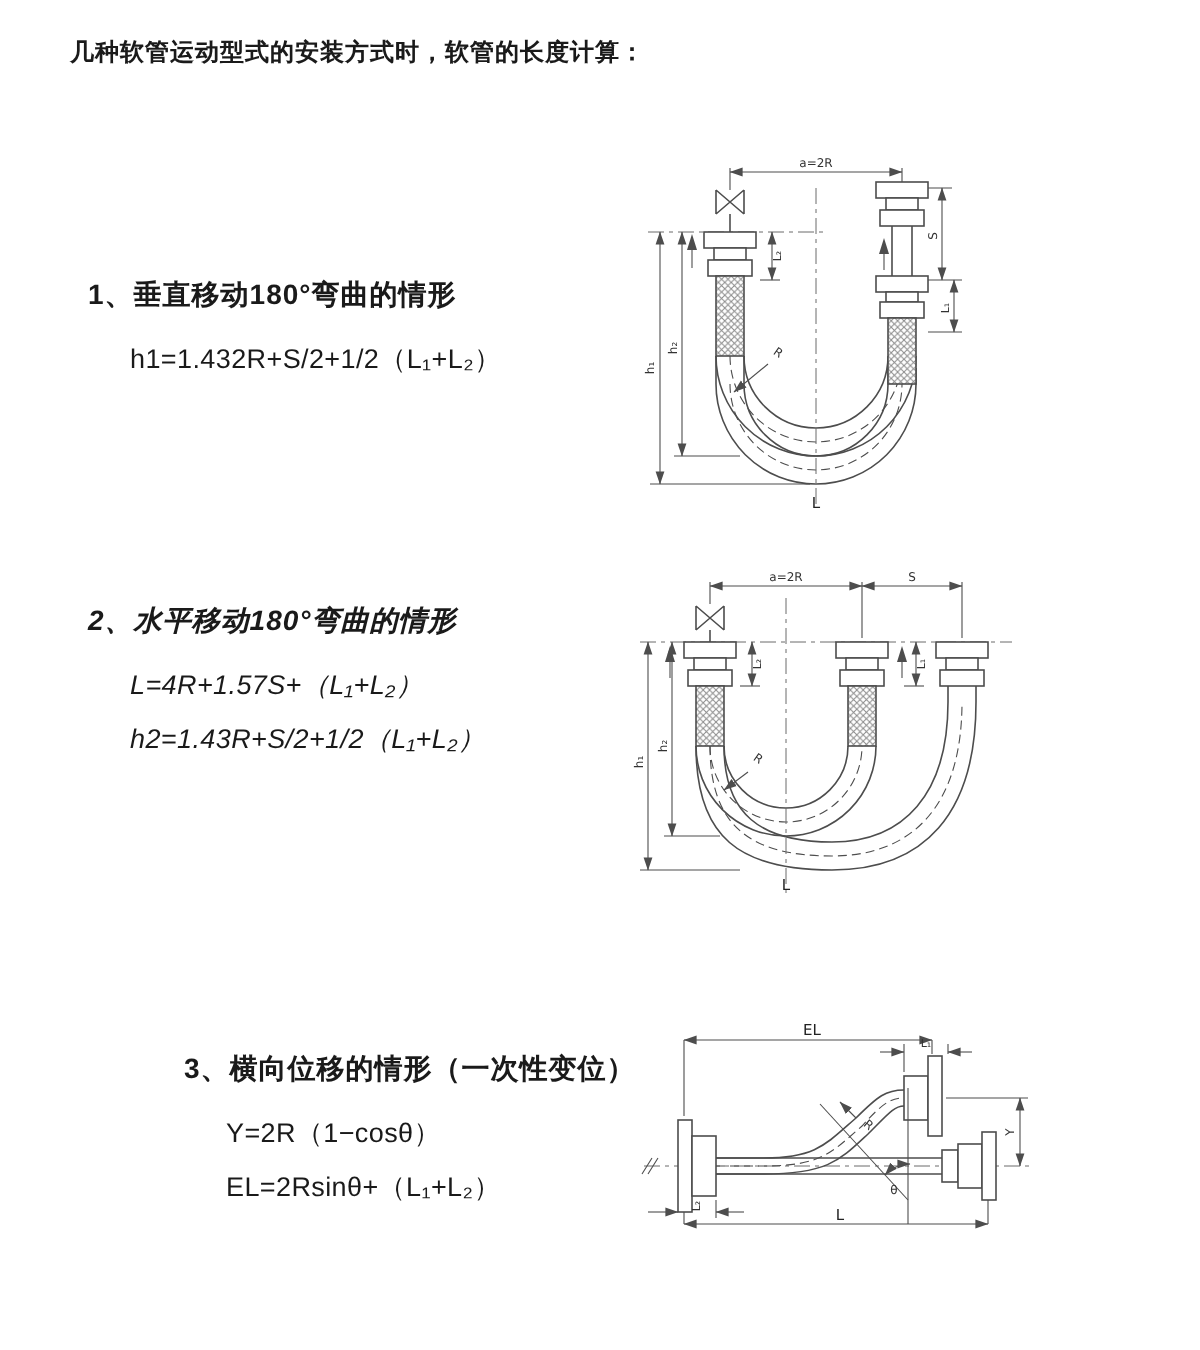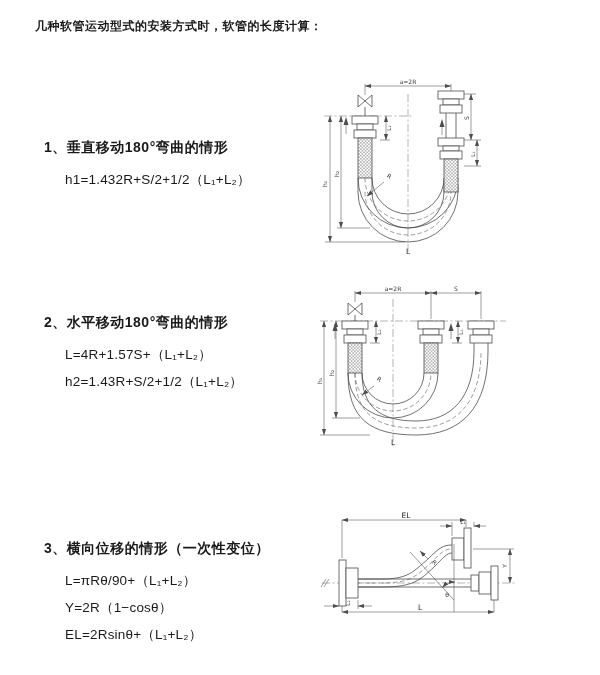--- a/index.html
+++ b/index.html
@@ -9,22 +9,22 @@
     overflow:hidden;
   }
   .page-title{
     position:absolute;left:35px;top:18px;font-size:12px;font-weight:600;
     letter-spacing:.5px;white-space:nowrap;
   }
   .section{position:absolute;left:44px;}
   .sec-heading{font-size:14px;font-weight:600;letter-spacing:.5px;white-space:nowrap;margin:0 0 9px 0;}
   .formula{font-size:13.5px;line-height:27px;margin-left:21px;white-space:nowrap;letter-spacing:.2px;}
   #sec1{top:107px;margin-top:32px;}
-  #sec2{top:314px;}
-  #sec3{top:540px;}
+  #sec2{top:302px;font-style:italic;}
+  #sec3{top:526px;margin-left:48px;}
   .diagram{position:absolute;}
   #diag1{left:308px;top:74px;}
   #diag2{left:310px;top:281px;}
   #diag3{left:314px;top:506px;}
   svg{display:block;}
   .dwg{stroke:#4d4d4d;stroke-width:.8;fill:none;}
   .dim{stroke:#4d4d4d;stroke-width:.55;fill:none;}
   .cline{stroke:#6a6a6a;stroke-width:.5;fill:none;stroke-dasharray:8 2.5 2 2.5;}
   .hosec{stroke:#4d4d4d;stroke-width:.55;fill:none;stroke-dasharray:4.5 2.5;}
   .frect{fill:#ffffff;stroke:#4d4d4d;stroke-width:.8;}
@@ -44,21 +44,20 @@
 </div>
 
 <div class="section" id="sec2">
   <div class="sec-heading">2、水平移动180°弯曲的情形</div>
   <div class="formula">L=4R+1.57S+（L₁+L₂）</div>
   <div class="formula">h2=1.43R+S/2+1/2（L₁+L₂）</div>
 </div>
 
 <div class="section" id="sec3">
   <div class="sec-heading">3、横向位移的情形（一次性变位）</div>
-  <div class="formula">L=πRθ/90+（L₁+L₂）</div>
   <div class="formula">Y=2R（1−cosθ）</div>
   <div class="formula">EL=2Rsinθ+（L₁+L₂）</div>
 </div>
 
 <div class="diagram" id="diag1">
 <svg width="200" height="184" viewBox="0 0 200 184">
   <defs>
     <marker id="a1" markerUnits="userSpaceOnUse" markerWidth="8" markerHeight="7" refX="6.3" refY="3" orient="auto-start-reverse">
       <path d="M0,0.8 L6.5,3 L0,5.2 Z" fill="#4d4d4d"></path>
     </marker>

